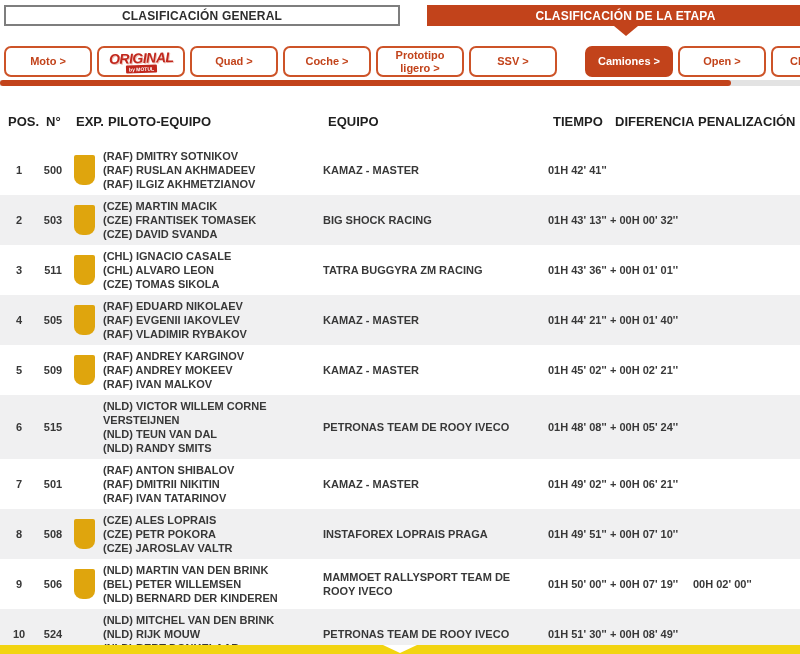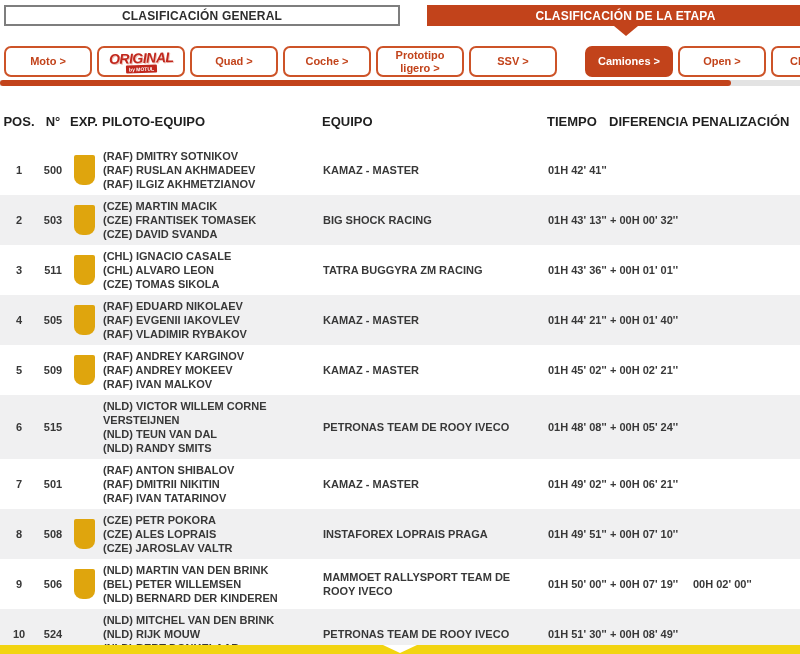--- a/index.html
+++ b/index.html
@@ -61,21 +61,21 @@
   .scrollbar{position:relative;height:6px;margin-top:3px;background:var(--track);}
   .scroll-thumb{position:absolute;left:0;top:0;height:6px;width:731px;background:var(--accent);border-radius:3px;cursor:grab;}
 
   
   .table{margin-top:24px;}
   .grid{
     display:grid;
     grid-template-columns:38px 30px 32px 220px 225px 62px 83px 1fr;
   }
   .thead{font-weight:bold;font-size:13px;color:var(--head-txt);padding:4px 0 16px 0;}
-  .thead .h{padding:0 2px;}
+  .thead .h{padding:0 8px;}
   .h-pos{text-align:center;}
   .h-num{text-align:center;}
   .h-exp{text-align:center;padding-left:2px;}
 
   .row{align-items:center;padding:4px 0;}
   .row:nth-child(even){background:var(--row-alt);}
   .c{font-size:11px;font-weight:bold;color:var(--txt);padding:0 3px;line-height:14px;}
   .pos,.num{text-align:center;}
   .exp{display:flex;justify-content:center;align-items:center;padding:0;}
   .badge{
@@ -256,22 +256,22 @@
     <div class="c pen"></div>
   </div>
 
   <div class="grid row">
     <div class="c pos">8</div>
     <div class="c num">508</div>
     <div class="c exp">
       <span class="badge"></span>
     </div>
     <div class="c crew">
+            <div class="crew-line">(CZE)  ALES LOPRAIS</div>
             <div class="crew-line">(CZE)  PETR POKORA</div>
-            <div class="crew-line">(CZE)  ALES LOPRAIS</div>
             <div class="crew-line">(CZE)  JAROSLAV VALTR</div>
           </div>
     <div class="c team">INSTAFOREX LOPRAIS PRAGA</div>
     <div class="c time">01H 49' 51''</div>
     <div class="c diff">+ 00H 07' 10''</div>
     <div class="c pen"></div>
   </div>
 
   <div class="grid row">
     <div class="c pos">9</div>

